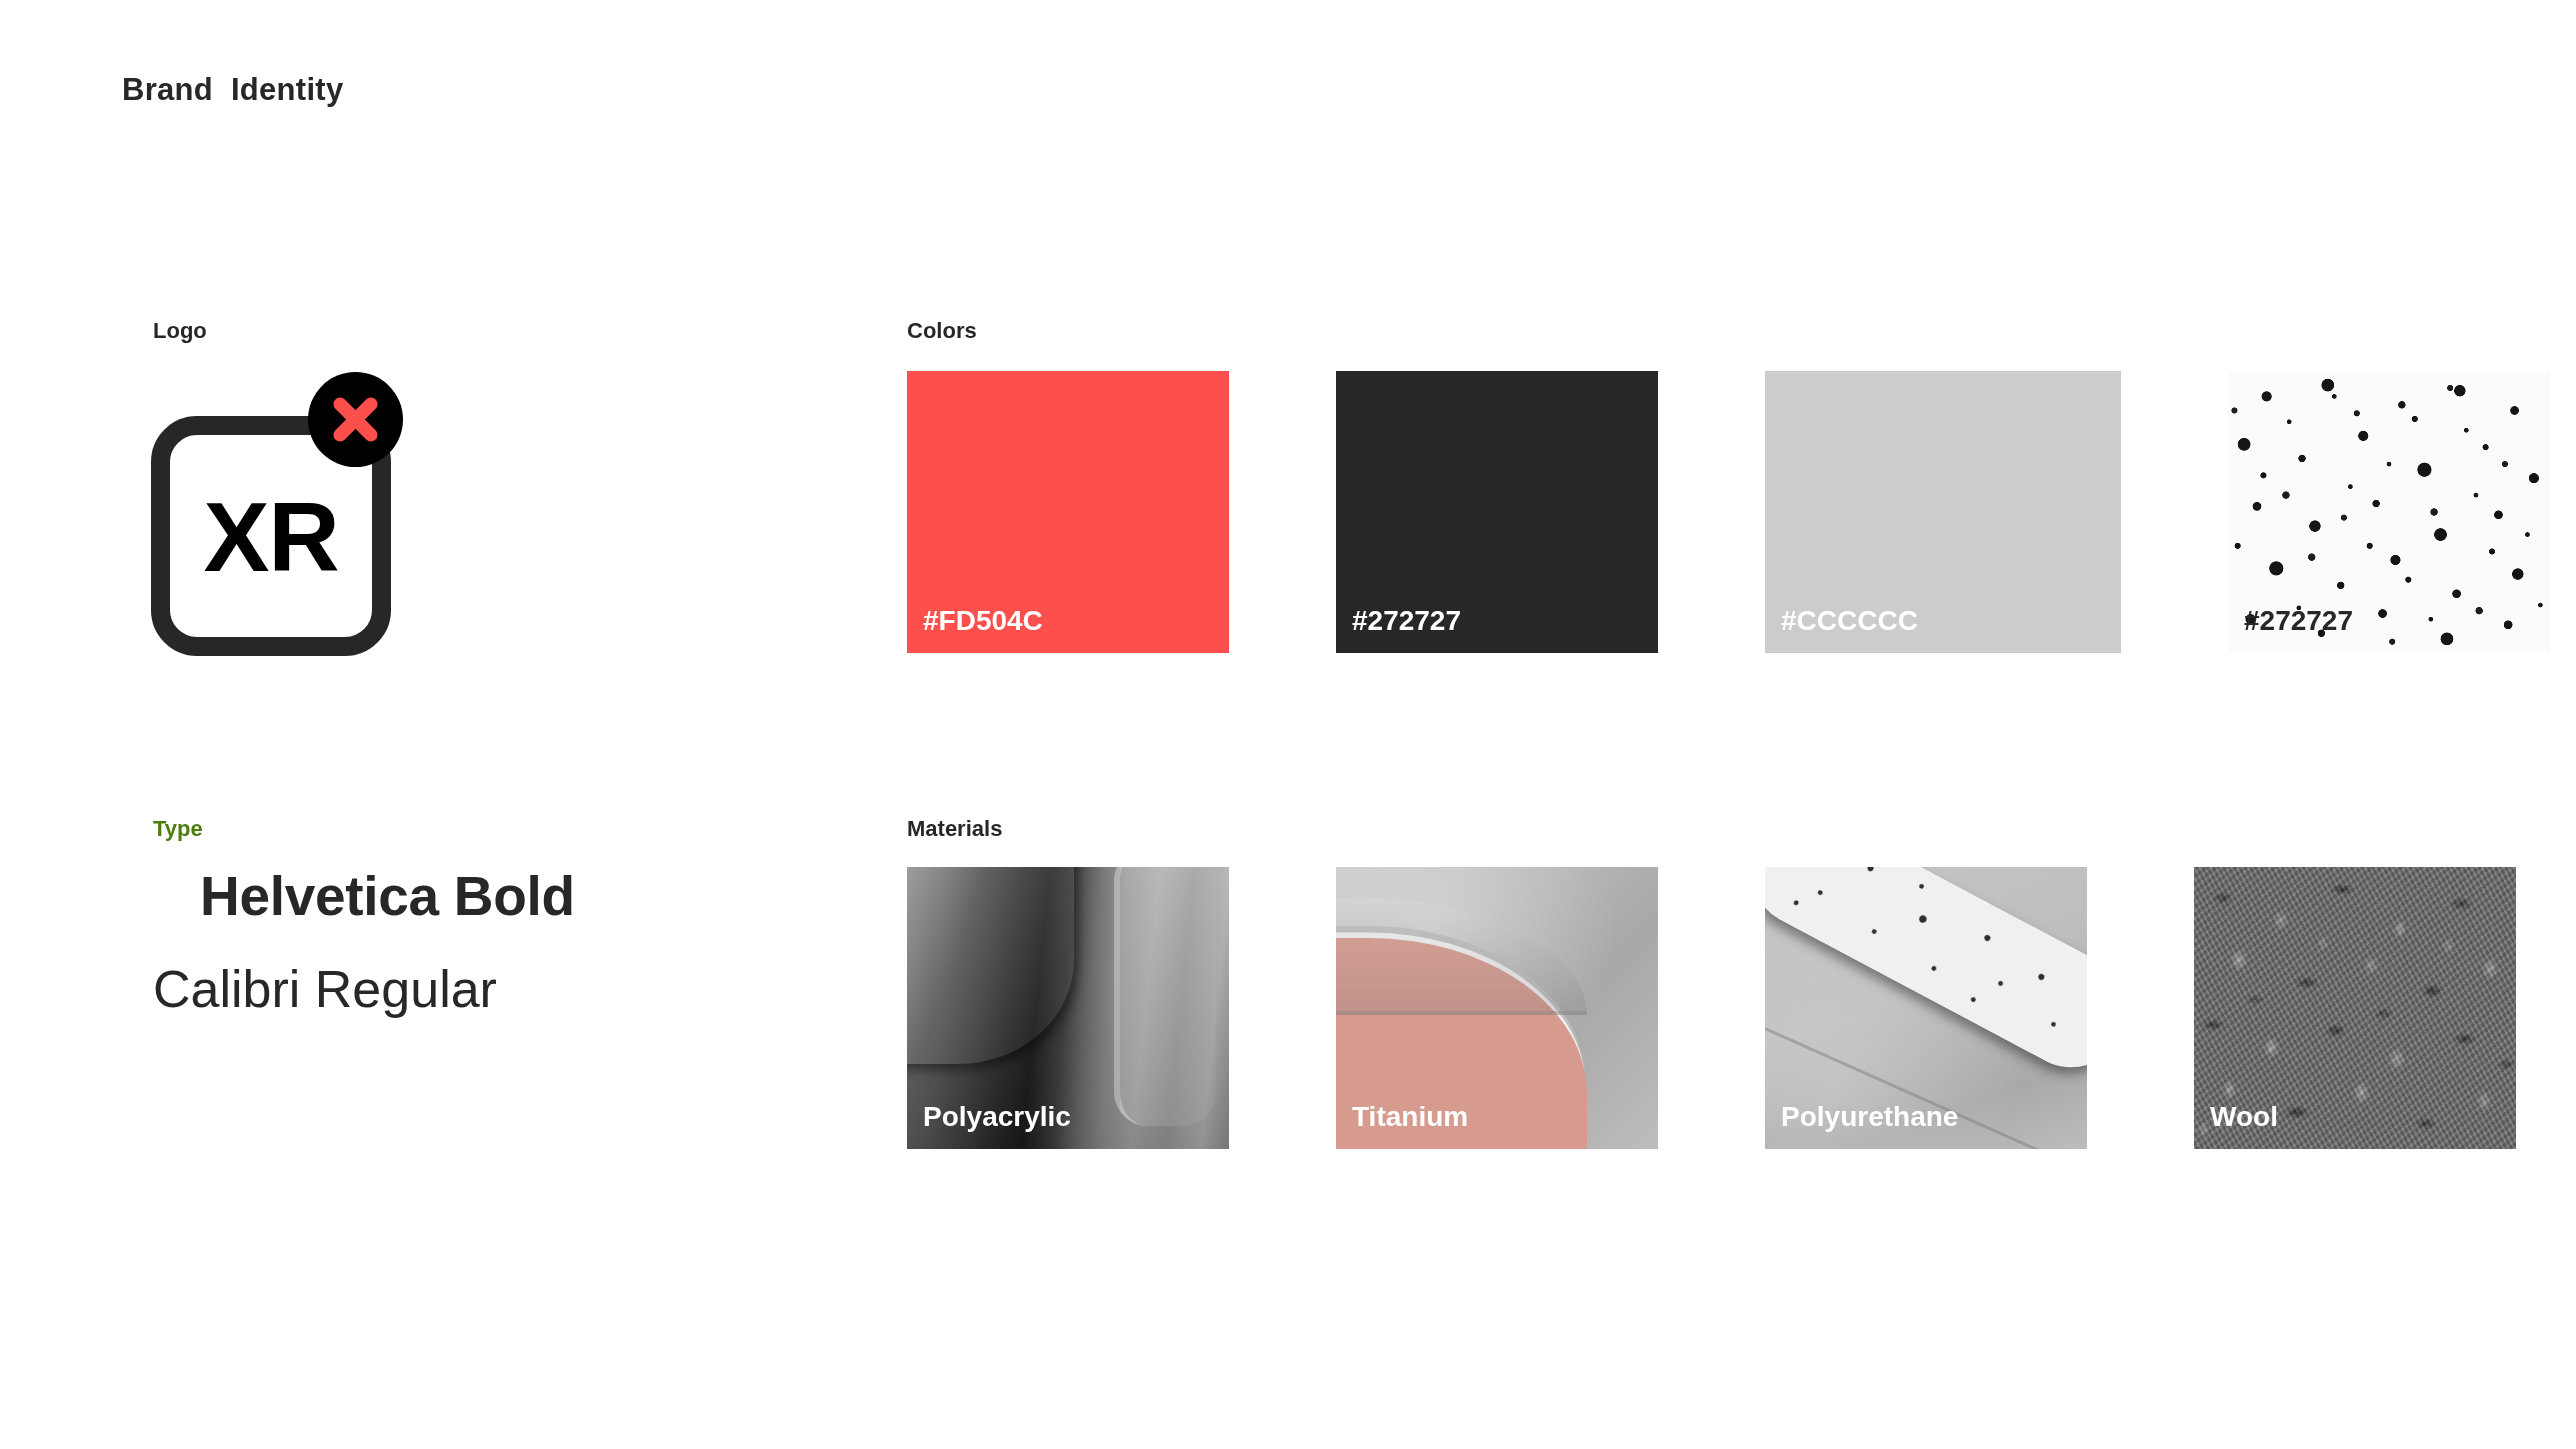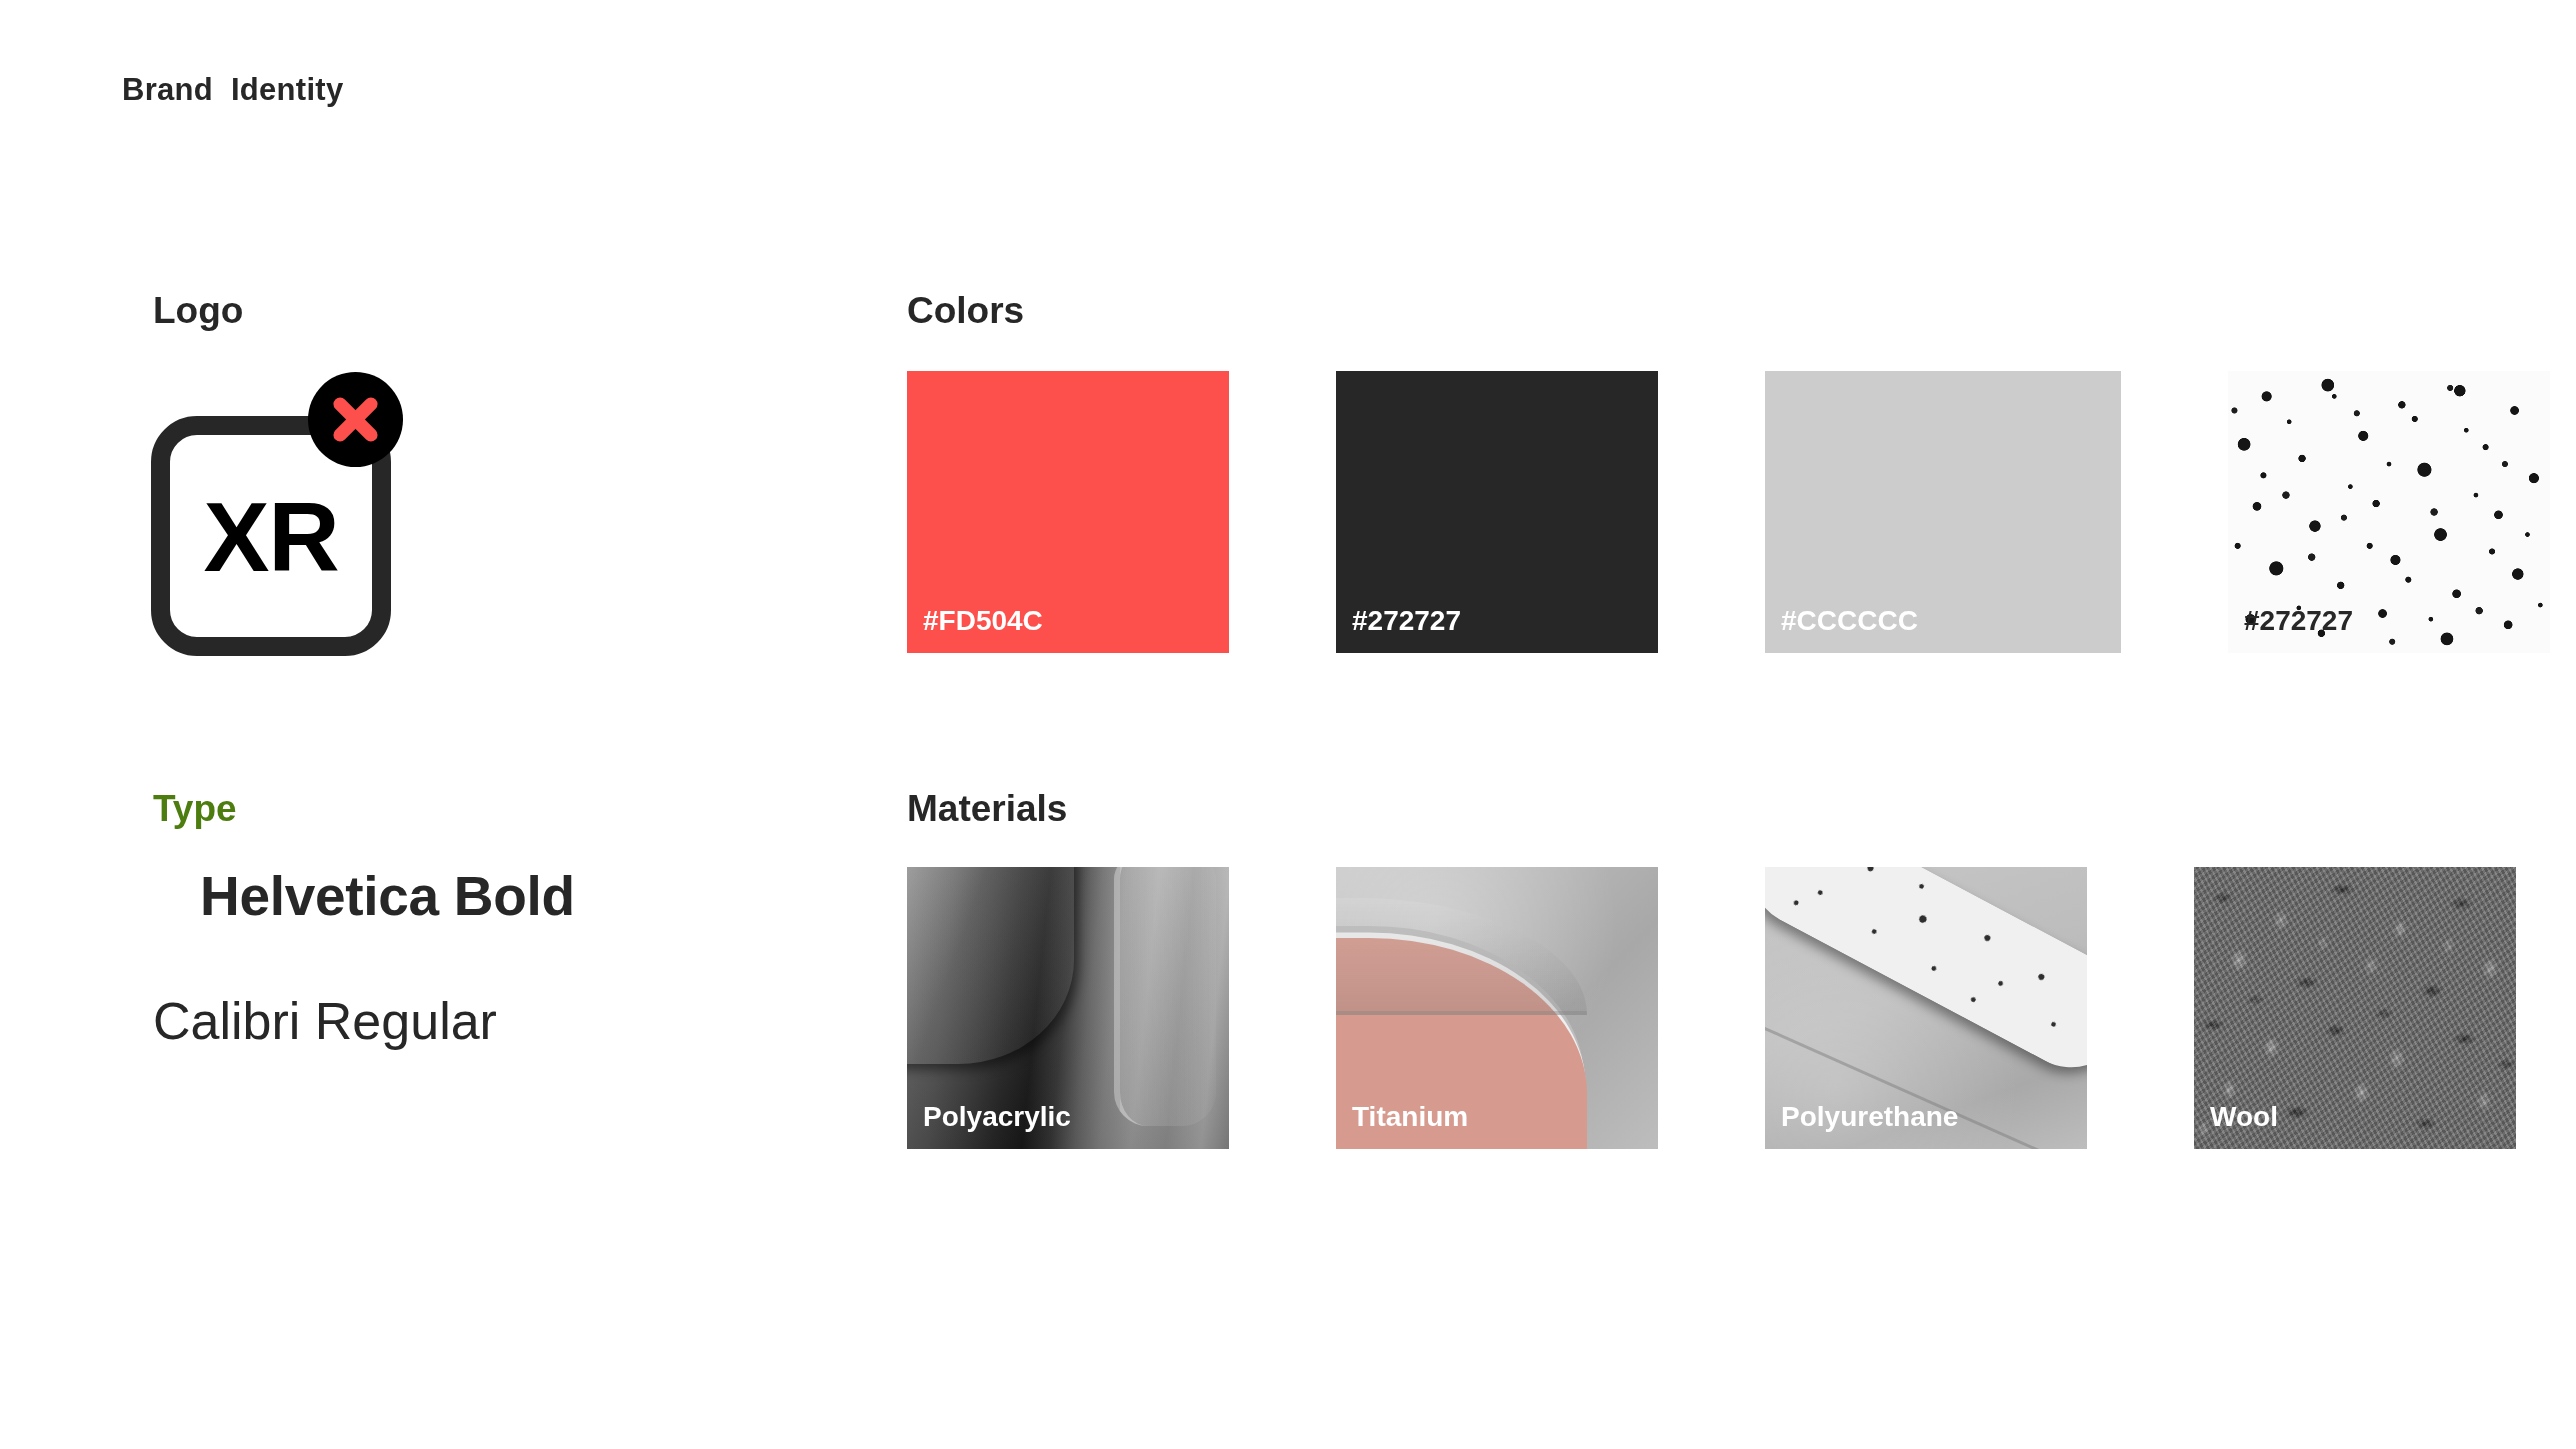--- a/index.html
+++ b/index.html
@@ -24,25 +24,26 @@
     font-size: 31px;
     font-weight: bold;
     letter-spacing: 0.3px;
     color: #272727;
     white-space: pre;
   }
 
   
   .section-heading {
     position: absolute;
-    font-size: 37px;
+    font-size: 22px;
     font-weight: bold;
     color: #272727;
     letter-spacing: 0px;
     white-space: nowrap;
+    margin-top: 28px;
   }
   #heading-logo      { left: 153px;  top: 290px; }
   #heading-type      { left: 153px;  top: 788px; }
   #heading-colors    { left: 907px; top: 290px; }
   #heading-materials { left: 907px; top: 788px; }
 
   
   #logo-mark {
     position: absolute;
     left: 151px;
@@ -392,21 +393,21 @@
         <line x1="94" y1="48" x2="48" y2="94" stroke="#FD504C"></line>
       </g>
     </svg>
   </div>
 </div>
 
 <div class="section-heading" id="heading-type" style="color: #4d7c0f;">Type</div>
 
 <div id="type-specimen-bold" style="color: rgb(39, 39, 39);">Helvetica Bold</div>
 
-<div id="type-specimen-regular" style="color: rgb(39, 39, 39); margin-top: 32px;">Calibri Regular</div>
+<div id="type-specimen-regular" style="color: rgb(39, 39, 39);">Calibri Regular</div>
 
 <div class="section-heading" id="heading-colors" style="color: rgb(39, 39, 39);">Colors</div>
 
 <div class="swatch-grid" id="colors-grid">
 
   <div class="swatch" style="background-color: rgb(253, 80, 76);">
     <div class="swatch-label label-light">#FD504C</div>
   </div>
 
   <div class="swatch" style="background-color: rgb(39, 39, 39);">

